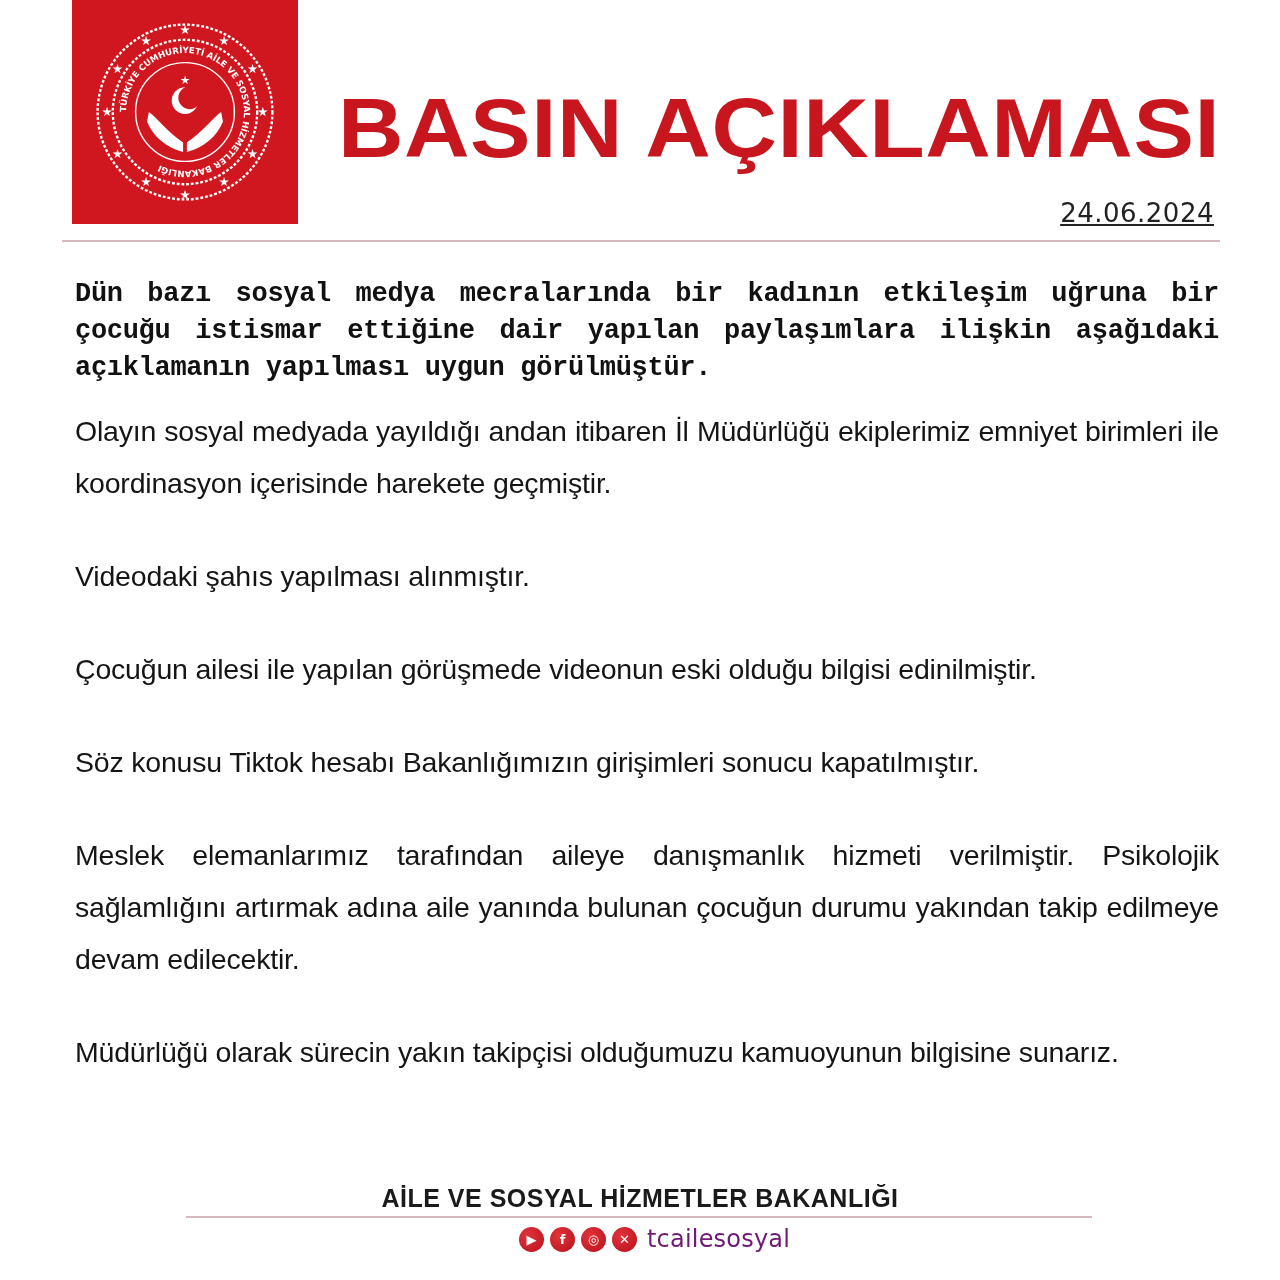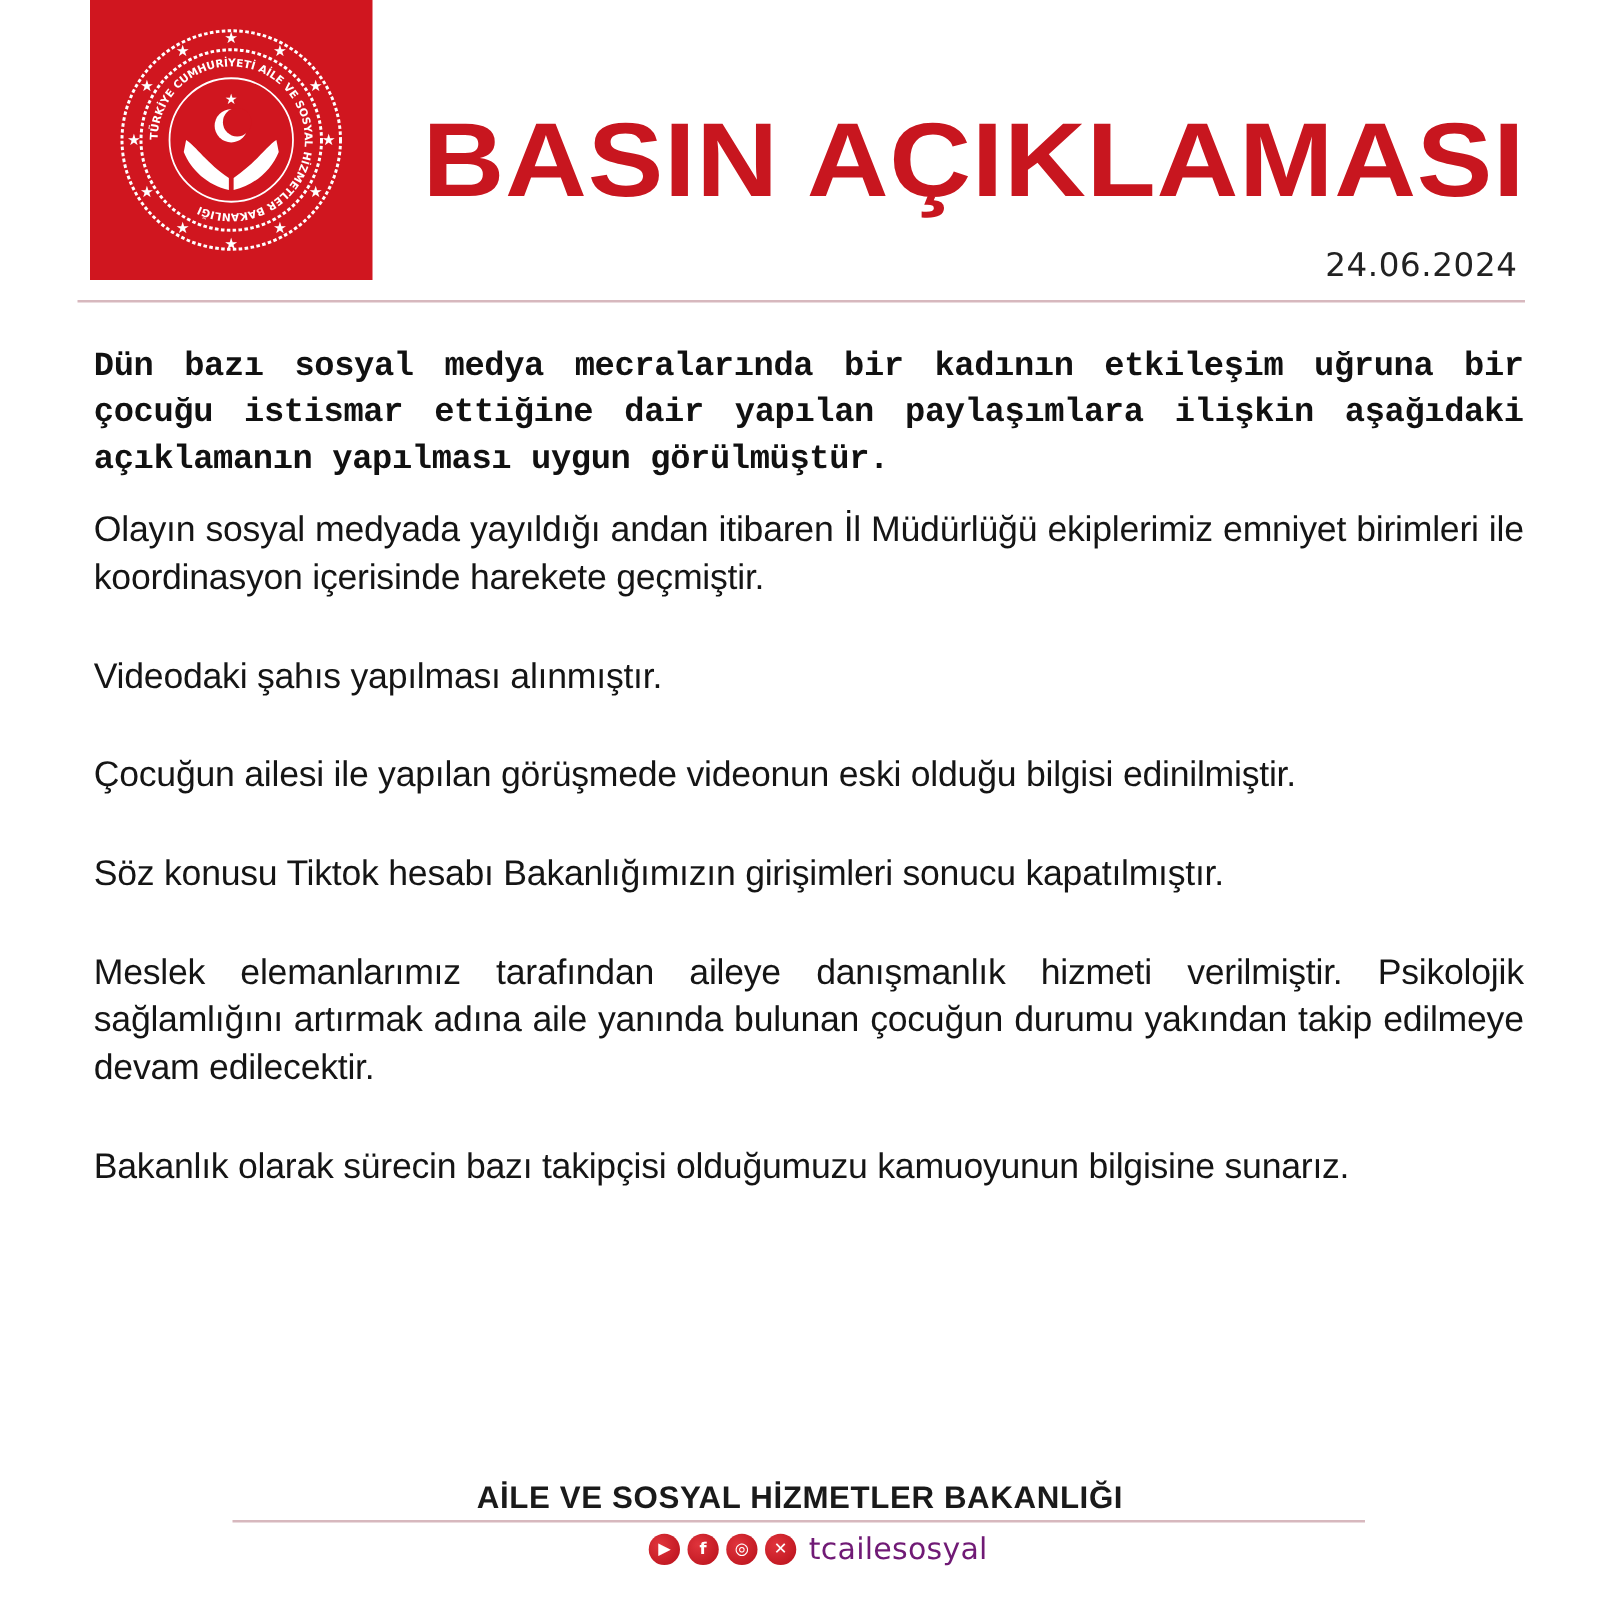--- a/index.html
+++ b/index.html
@@ -17,37 +17,38 @@
       position: absolute; left: 338px; top: 80px;
       font-family: "Liberation Sans", sans-serif; font-weight: 700;
       font-size: 84px; letter-spacing: 0.5px; color: #c8161f;
       transform: scaleX(1.08); transform-origin: left center;
       white-space: nowrap;
     }
     .date {
       position: absolute; right: 66px; top: 198px;
       font-family: "DejaVu Sans", sans-serif; font-size: 26px; color: #222;
       letter-spacing: 0.5px;
+      text-decoration: underline;
     }
     .header-rule {
       position: absolute; left: 62px; top: 240px; width: 1158px; height: 2px;
       background: #d7b8be;
     }
 
     .content {
       position: absolute; left: 75px; top: 276px; width: 1144px;
     }
     .lead {
       font-family: Liberation Mono, monospace; font-weight: 700;
       font-size: 27px; line-height: 37px; text-align: justify; color: #111;
       letter-spacing: -0.3px;
     }
     .para {
       font-family: "Liberation Sans", sans-serif; font-size: 28.5px;
-      line-height: 38px; text-align: justify; color: #151515;
+      line-height: 52px; text-align: justify; color: #151515;
       letter-spacing: -0.2px;
     }
     .p1 { margin-top: 18px; }
     .gap { margin-top: 41px; }
 
     .footer-title {
       position: absolute; left: 0; width: 1280px; top: 1184px;
       text-align: center; font-family: "Liberation Sans", sans-serif;
       font-weight: 700; font-size: 25px; color: #1a1a1a; letter-spacing: 0.5px;
     }
@@ -111,21 +112,21 @@
 <div class="date">24.06.2024</div>
 <div class="header-rule"></div>
 
 <div class="content">
   <p class="lead">Dün bazı sosyal medya mecralarında bir kadının etkileşim uğruna bir çocuğu istismar ettiğine dair yapılan paylaşımlara ilişkin aşağıdaki açıklamanın yapılması uygun görülmüştür.</p>
   <p class="para p1">Olayın sosyal medyada yayıldığı andan itibaren İl Müdürlüğü ekiplerimiz emniyet birimleri ile koordinasyon içerisinde harekete geçmiştir.</p>
   <p class="para gap">Videodaki şahıs yapılması alınmıştır.</p>
   <p class="para gap">Çocuğun ailesi ile yapılan görüşmede videonun eski olduğu bilgisi edinilmiştir.</p>
   <p class="para gap">Söz konusu Tiktok hesabı Bakanlığımızın girişimleri sonucu kapatılmıştır.</p>
   <p class="para gap">Meslek elemanlarımız tarafından aileye danışmanlık hizmeti verilmiştir. Psikolojik sağlamlığını artırmak adına aile yanında bulunan çocuğun durumu yakından takip edilmeye devam edilecektir.</p>
-  <p class="para gap">Bakanlık olarak sürecin bazı takipçisi olduğumuzu kamuoyunun bilgisine sunarız.</p>
+  <p class="para gap">Müdürlüğü olarak sürecin yakın takipçisi olduğumuzu kamuoyunun bilgisine sunarız.</p>
 </div>
 
 <div class="footer-title">AİLE VE SOSYAL HİZMETLER BAKANLIĞI</div>
 <div class="footer-rule"></div>
 <div class="social">
   <span class="soc-icon">▶</span>
   <span class="soc-icon">f</span>
   <span class="soc-icon">◎</span>
   <span class="soc-icon">✕</span>
   <span class="handle">tcailesosyal</span>

